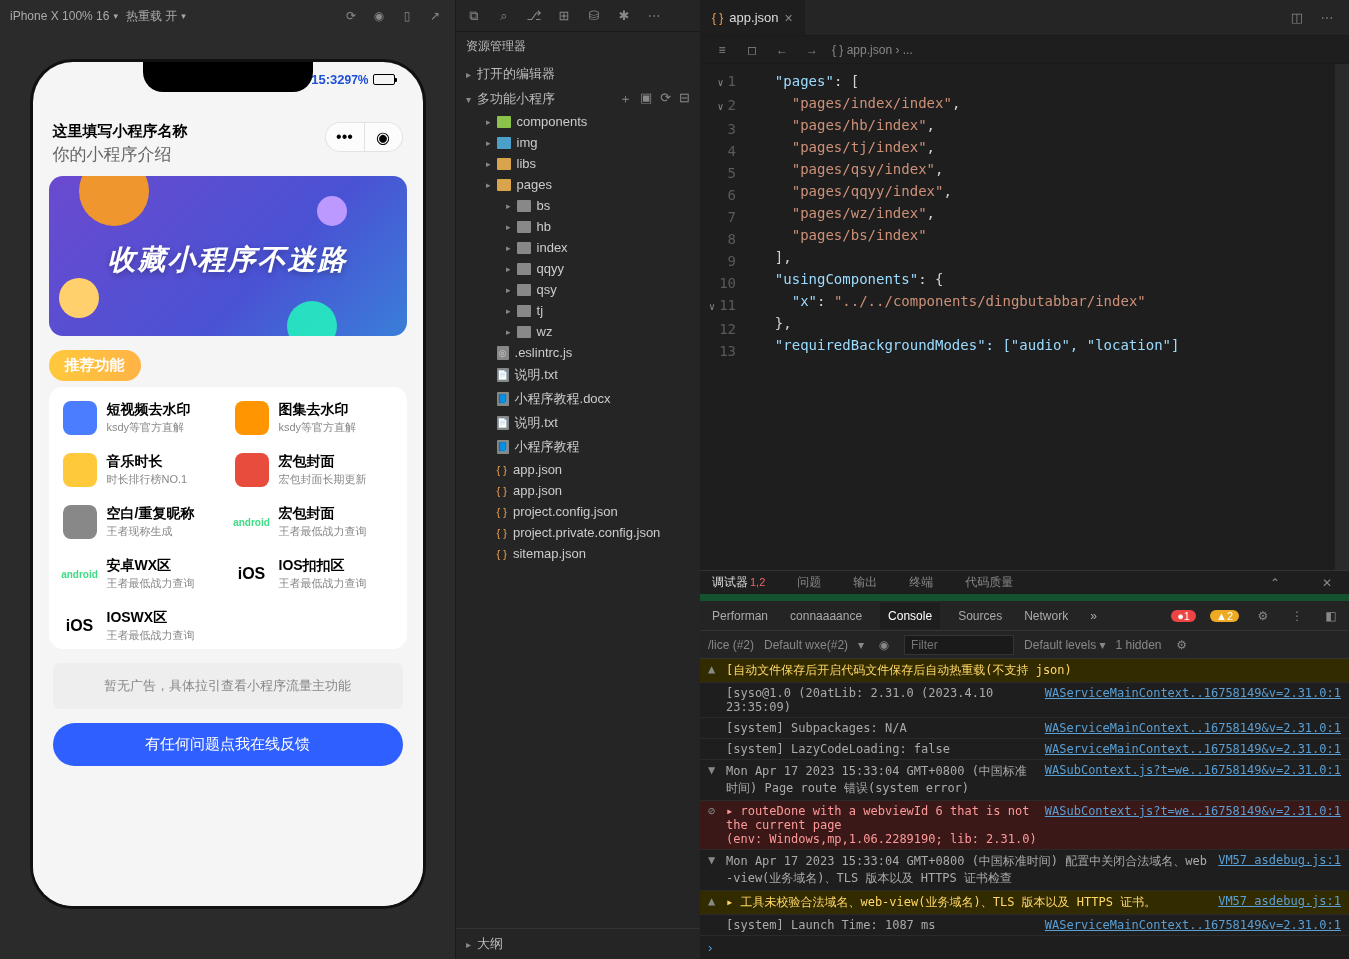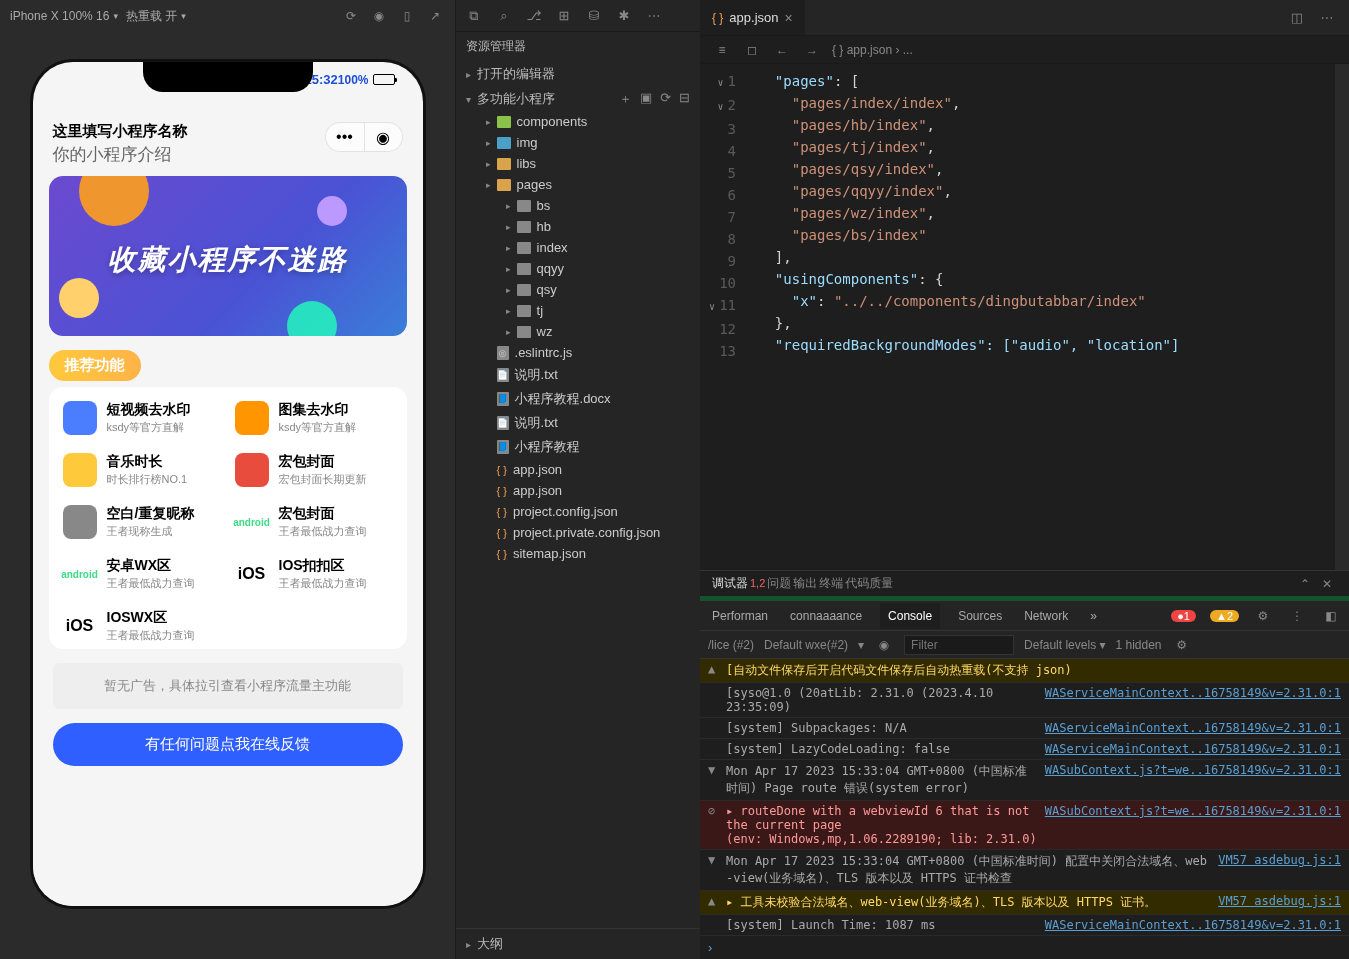--- a/index.html
+++ b/index.html
@@ -84,21 +84,21 @@
 .gutter { width: 50px; text-align: right; color: #5a5a5a; padding: 6px 14px 0 0; line-height: 22px; user-select: none; }
 .gutter .fold { color: #888; font-size: 10px; margin-right: 4px; }
 .code { padding: 6px 0 0 8px; line-height: 22px; }
 .code .line { white-space: pre; }
 .tk-key { color: #9cdcfe; }
 .tk-str { color: #ce9178; }
 .tk-punc { color: #d4d4d4; }
 .minimap { position: absolute; right: 0; top: 0; width: 14px; height: 100%; background: #2a2a2a; }
 
 .console-panel { height: auto; border-top: 1px solid #333; background: #1e1e1e; display: flex; flex-direction: column; }
-.console-tabs { height: 30px; display: flex; align-items: center; padding: 0 12px; gap: 2px; font-size: 12px; color: #888; border-bottom: 5px solid #14532d; }
+.console-tabs { height: 30px; display: flex; align-items: center; padding: 0 12px; gap: 32px; font-size: 12px; color: #888; border-bottom: 7px solid #14532d; }
 .console-tabs .ct { cursor: pointer; }
 .console-tabs .ct.active { color: #ddd; }
 .console-tabs .badge { color: #e66; font-size: 11px; margin-left: 2px; }
 .devtool-tabs { height: 30px; display: flex; align-items: center; padding: 0 8px; gap: 14px; font-size: 12px; color: #aaa; border-bottom: 1px solid #333; background: #242424; }
 .devtool-tabs .dt { cursor: pointer; padding: 0 4px; }
 .devtool-tabs .dt.active { color: #fff; background: #1e1e1e; padding: 6px 8px; }
 .devtool-tabs .spacer { flex: 1; }
 .devtool-tabs .err-badge { background: #e44; color: #fff; border-radius: 8px; padding: 0 6px; font-size: 11px; }
 .devtool-tabs .warn-badge { background: #ea2; color: #fff; border-radius: 8px; padding: 0 6px; font-size: 11px; }
 .console-filter { height: 28px; display: flex; align-items: center; padding: 0 8px; gap: 10px; font-size: 12px; color: #888; border-bottom: 1px solid #333; background: #242424; }
@@ -127,21 +127,21 @@
     <span class="tb-icon">◉</span>
     <span class="tb-icon">▯</span>
     <span class="tb-icon">↗</span>
   </div>
   <div class="sim-stage">
     <div class="phone">
       <div class="phone-notch"></div>
       <div class="phone-status">
         <span>15:32</span>
         <span class="battery">
-          <span>100%</span>
+          <span>97%</span>
           <span class="battery-icon"><span class="battery-fill"></span></span>
         </span>
       </div>
       <div class="phone-content">
         <div class="app-header">
           <div class="title-block">
             <div class="title">这里填写小程序名称</div>
             <div class="subtitle">你的小程序介绍</div>
           </div>
           <div class="capsule">

